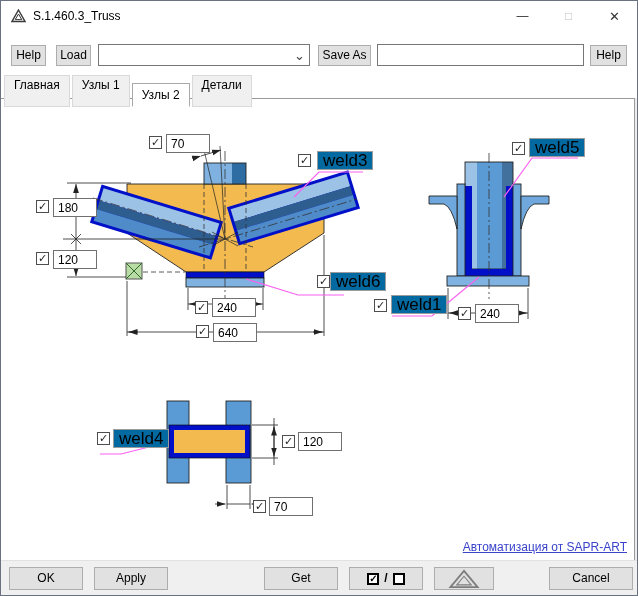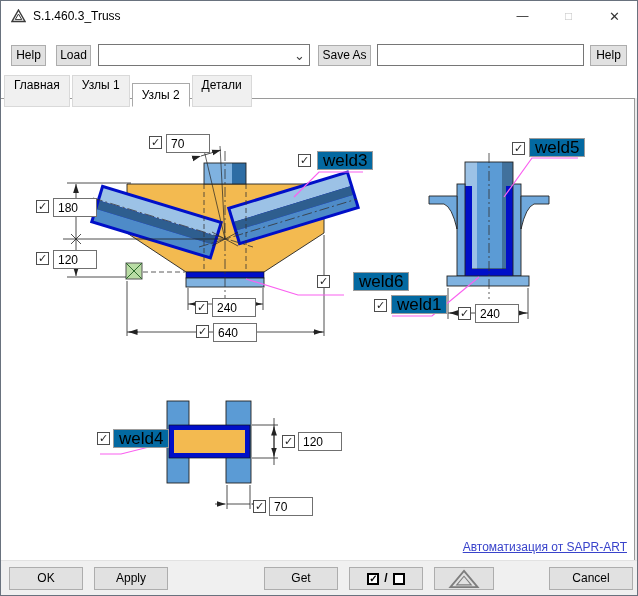--- a/index.html
+++ b/index.html
@@ -198,21 +198,21 @@
   <span class="cb" style="left:194px;top:300px;">✓</span>
   <input class="dimbox" style="left: 211px; top: 297px;" value="240">
 
   <span class="cb" style="left:195px;top:324px;">✓</span>
   <input class="dimbox" style="left: 212px; top: 322px;" value="640">
 
   <span class="cb" style="left:297px;top:153px;">✓</span>
   <div class="weld" style="left:316px;top:150px;">weld3</div>
 
   <span class="cb" style="left:316px;top:274px;">✓</span>
-  <div class="weld" style="left:352px;top:271px;">weld6</div>
+  <div class="weld" style="left:329px;top:271px;">weld6</div>
 
   <span class="cb" style="left:511px;top:141px;">✓</span>
   <div class="weld" style="left:528px;top:137px;">weld5</div>
 
   <span class="cb" style="left:373px;top:298px;">✓</span>
   <div class="weld" style="left:390px;top:294px;">weld1</div>
 
   <span class="cb" style="left:457px;top:306px;">✓</span>
   <input class="dimbox" style="left: 474px; top: 303px;" value="240">
 

